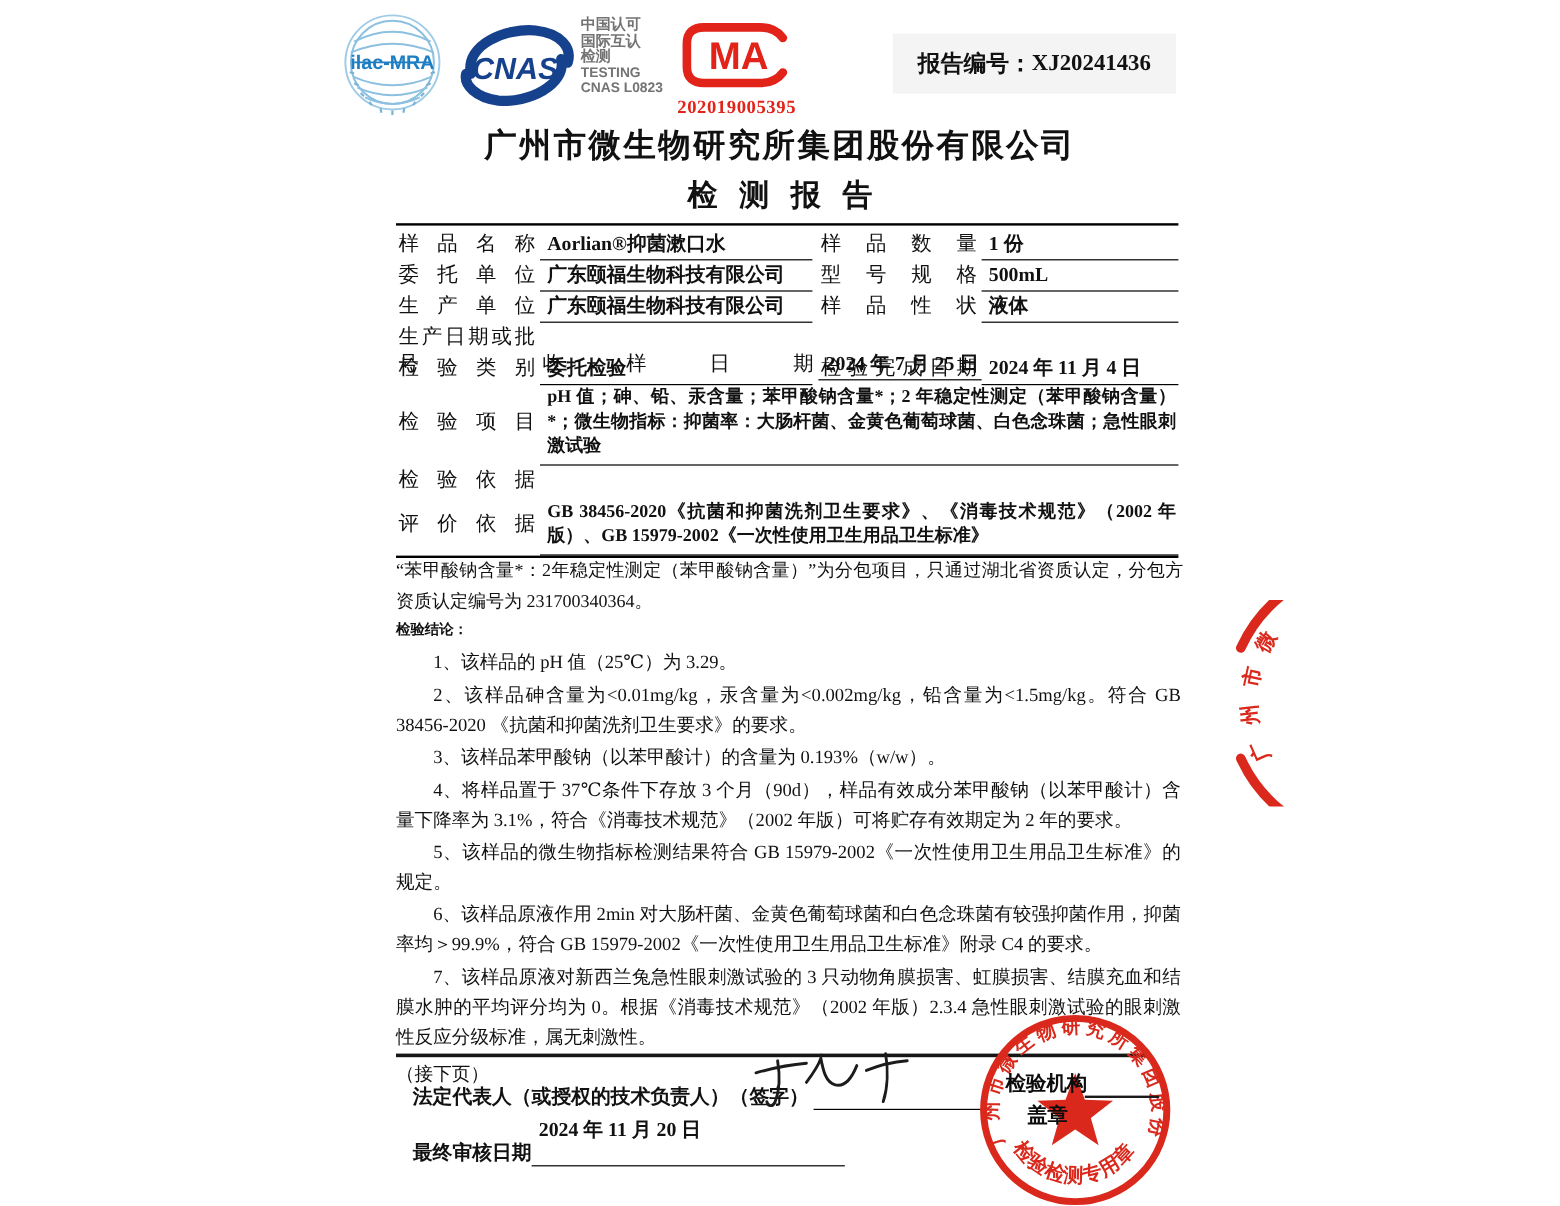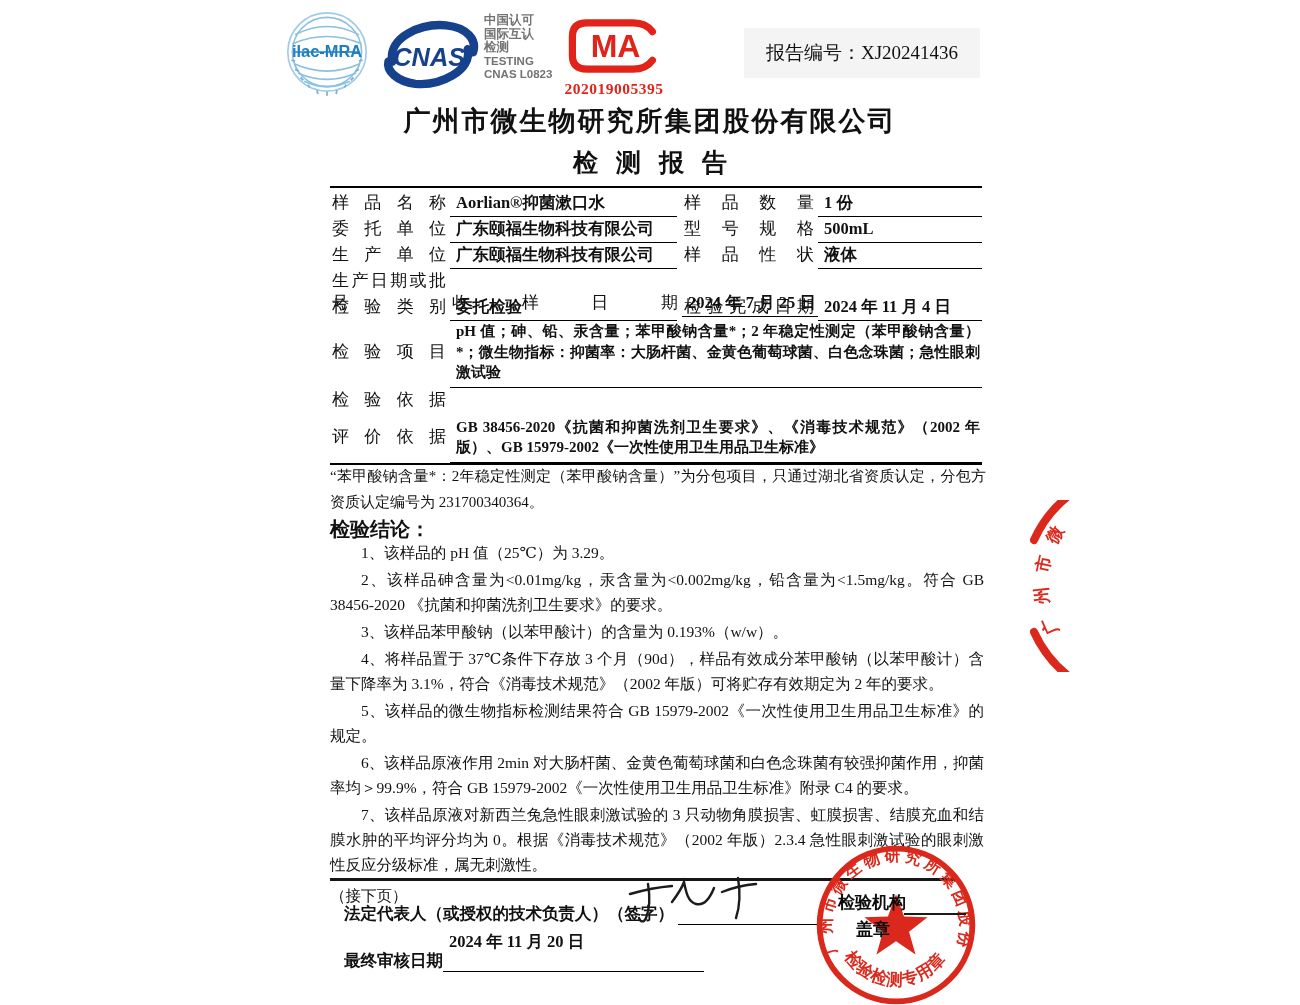--- a/index.html
+++ b/index.html
@@ -9,42 +9,42 @@
   .logos{position:absolute;left:286px;top:6px;display:flex;align-items:flex-start;}
   .logo-ilac{width:82px;height:92px;}
   .logo-cnas{width:100px;height:78px;margin-left:12px;margin-top:10px;}
   .cnas-caption{margin-left:4px;margin-top:8px;color:#737373;font-family:"Liberation Sans",sans-serif;
         font-weight:bold;font-size:12.5px;line-height:13.5px;white-space:nowrap;}
   .cnas-caption .en{font-size:11.5px;}
   .logo-cma-wrap{margin-left:12px;margin-top:12px;text-align:center;}
   .logo-cma{width:96px;height:56px;}
   .cma-number{color:#e2231a;font-family:"Liberation Serif",serif;font-weight:bold;font-size:15.5px;letter-spacing:.5px;margin-top:2px;}
   .report-no{position:absolute;left:744px;top:28px;width:236px;height:50px;background:#f4f4f4;
-        display:flex;align-items:center;justify-content:center;font-size:19px;font-weight:400;}
+        display:flex;align-items:center;justify-content:center;font-size:19px;font-weight:700;}
   
   .title-company{position:absolute;left:0;top:103px;width:1300px;text-align:center;
         font-family:"Liberation Sans","DejaVu Sans",sans-serif;font-weight:bold;font-size:27px;letter-spacing:2px;}
   .title-report{position:absolute;left:0;top:146px;width:1300px;text-align:center;
         font-family:"Liberation Sans","DejaVu Sans",sans-serif;font-weight:bold;font-size:25px;letter-spacing:18px;text-indent:18px;}
   
   .info{position:absolute;left:330px;top:186px;width:652px;border-top:2.5px solid #000;border-bottom:2.5px solid #000;}
   .irow{display:grid;grid-template-columns:120px 232px 136px 164px;height:26px;align-items:flex-end;}
   .irow-long{display:grid;grid-template-columns:120px 532px;align-items:stretch;}
   .lbl{font-size:17px;padding:4px 4px 3px 2px;text-align:justify;text-align-last:justify;line-height:22px;}
   .lbl-long{font-size:17px;padding:0 4px 3px 2px;text-align:justify;text-align-last:justify;display:flex;flex-direction:column;justify-content:center;}
   .lbl-long span{text-align:justify;text-align-last:justify;}
   .val{border-bottom:1.5px solid #000;font-size:16.5px;font-weight:600;padding:0 2px 2px 6px;margin-right:5px;
         white-space:nowrap;overflow:hidden;line-height:22px;}
   .val-r{margin-right:0;}
   .val-long{border-bottom:1.5px solid #000;font-size:15px;font-weight:600;line-height:20.5px;
         padding:3px 2px 4px 6px;text-align:justify;}
   
   .note{position:absolute;left:330px;top:463px;width:656px;font-size:15px;line-height:26px;text-align:justify;}
   .concl-head{position:absolute;left:330px;top:516px;font-family:"Liberation Sans","DejaVu Sans",sans-serif;
-        font-weight:bold;font-size:20px;}
+        font-weight:bold;font-size:12px;}
   .conclusion{position:absolute;left:330px;top:540px;width:654px;}
   .conclusion p{margin:0 0 2px 0;font-size:15.5px;line-height:25px;text-indent:2em;text-align:justify;}
   .conclusion p.next{text-indent:0;margin-top:6px;}
   
   .rule-footer{position:absolute;left:330px;top:878px;width:625px;height:2.5px;background:#161616;}
   .sig-row{position:absolute;left:344px;top:903px;display:flex;align-items:flex-end;font-size:16.5px;font-weight:600;}
   .sig-line{display:inline-block;width:150px;border-bottom:1.8px solid #000;height:20px;margin-left:4px;}
   .audit-row{position:absolute;left:344px;top:931px;display:flex;align-items:flex-end;font-size:16.5px;font-weight:600;}
   .audit-date{display:inline-block;min-width:215px;border-bottom:1.8px solid #000;padding:0 40px 18px 6px;white-space:nowrap;}
   .signature{position:absolute;left:610px;top:872px;width:165px;height:58px;}

